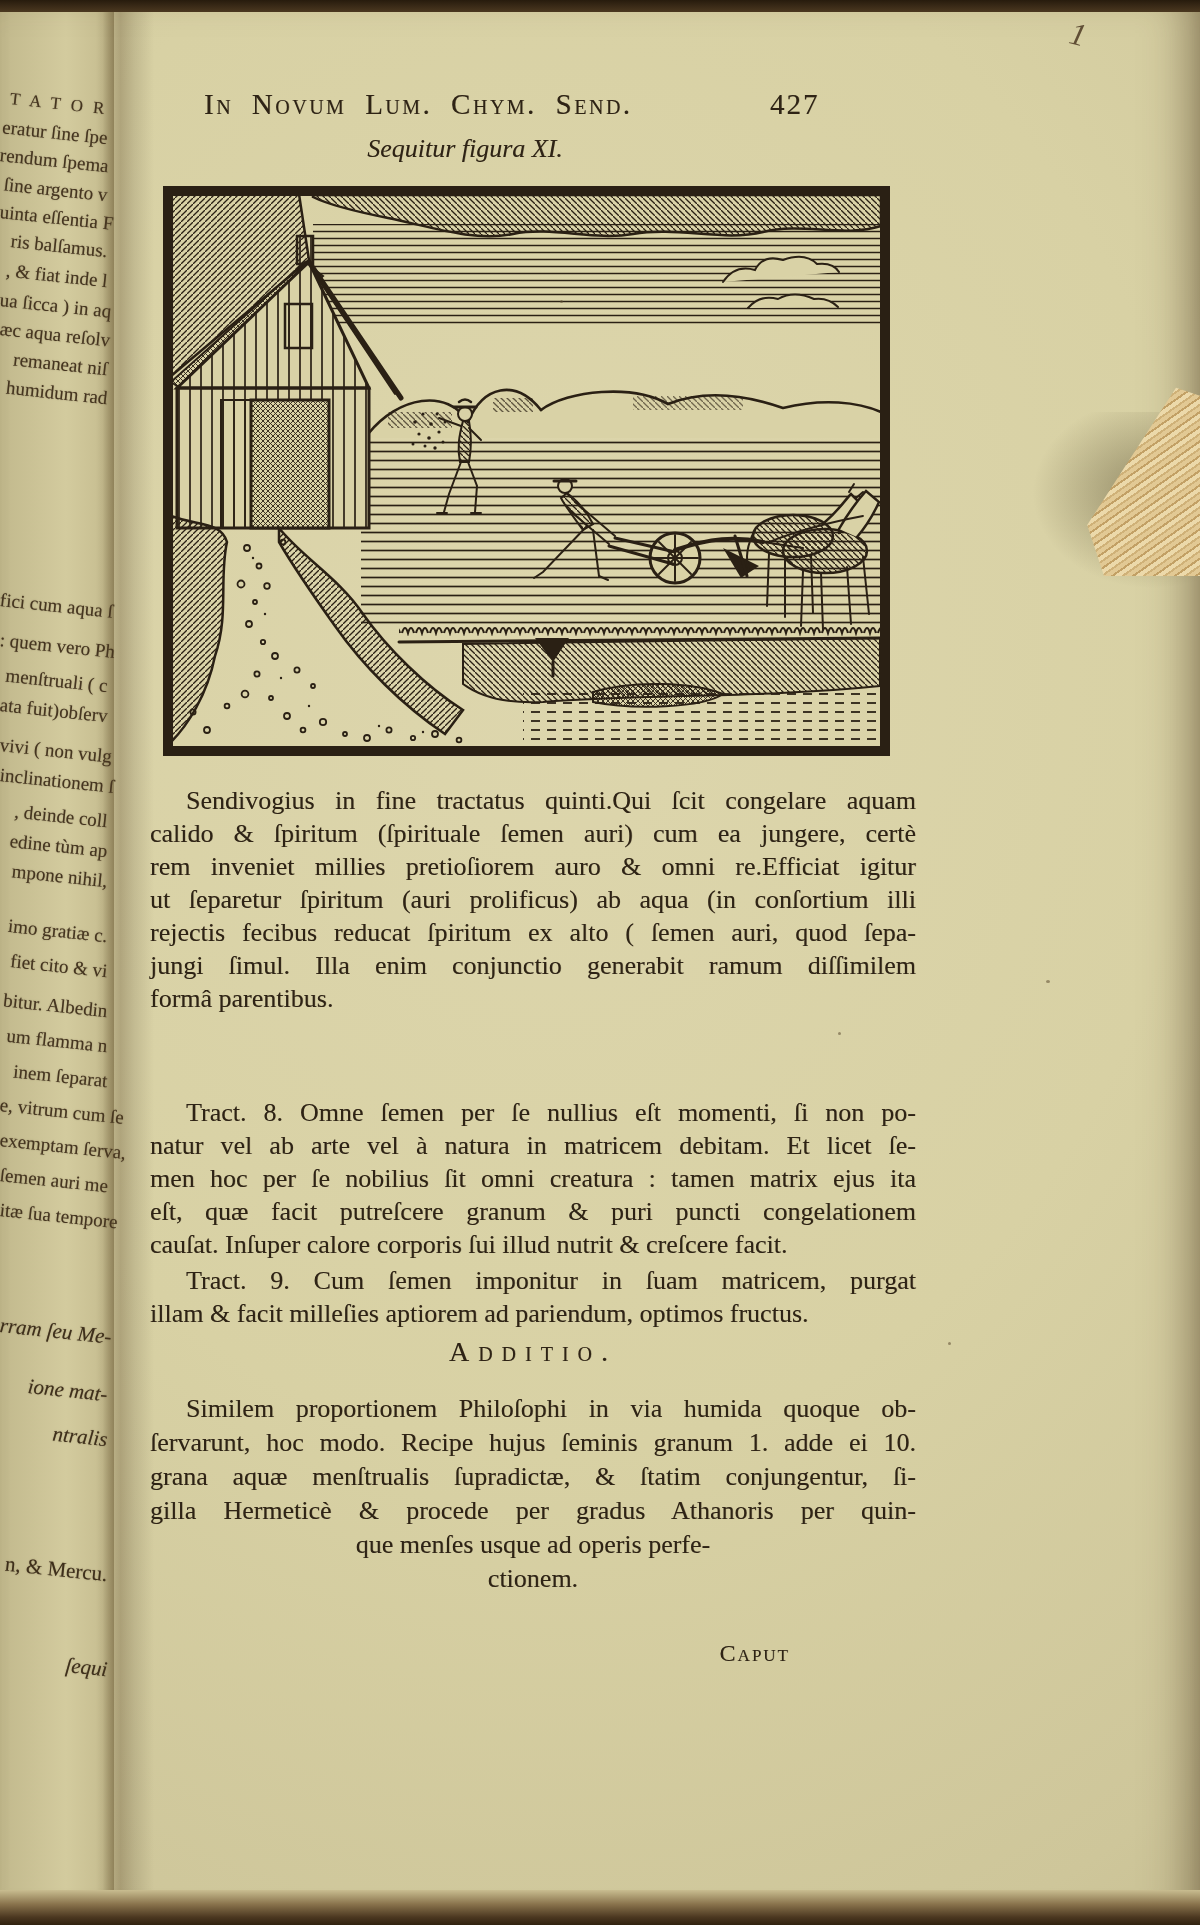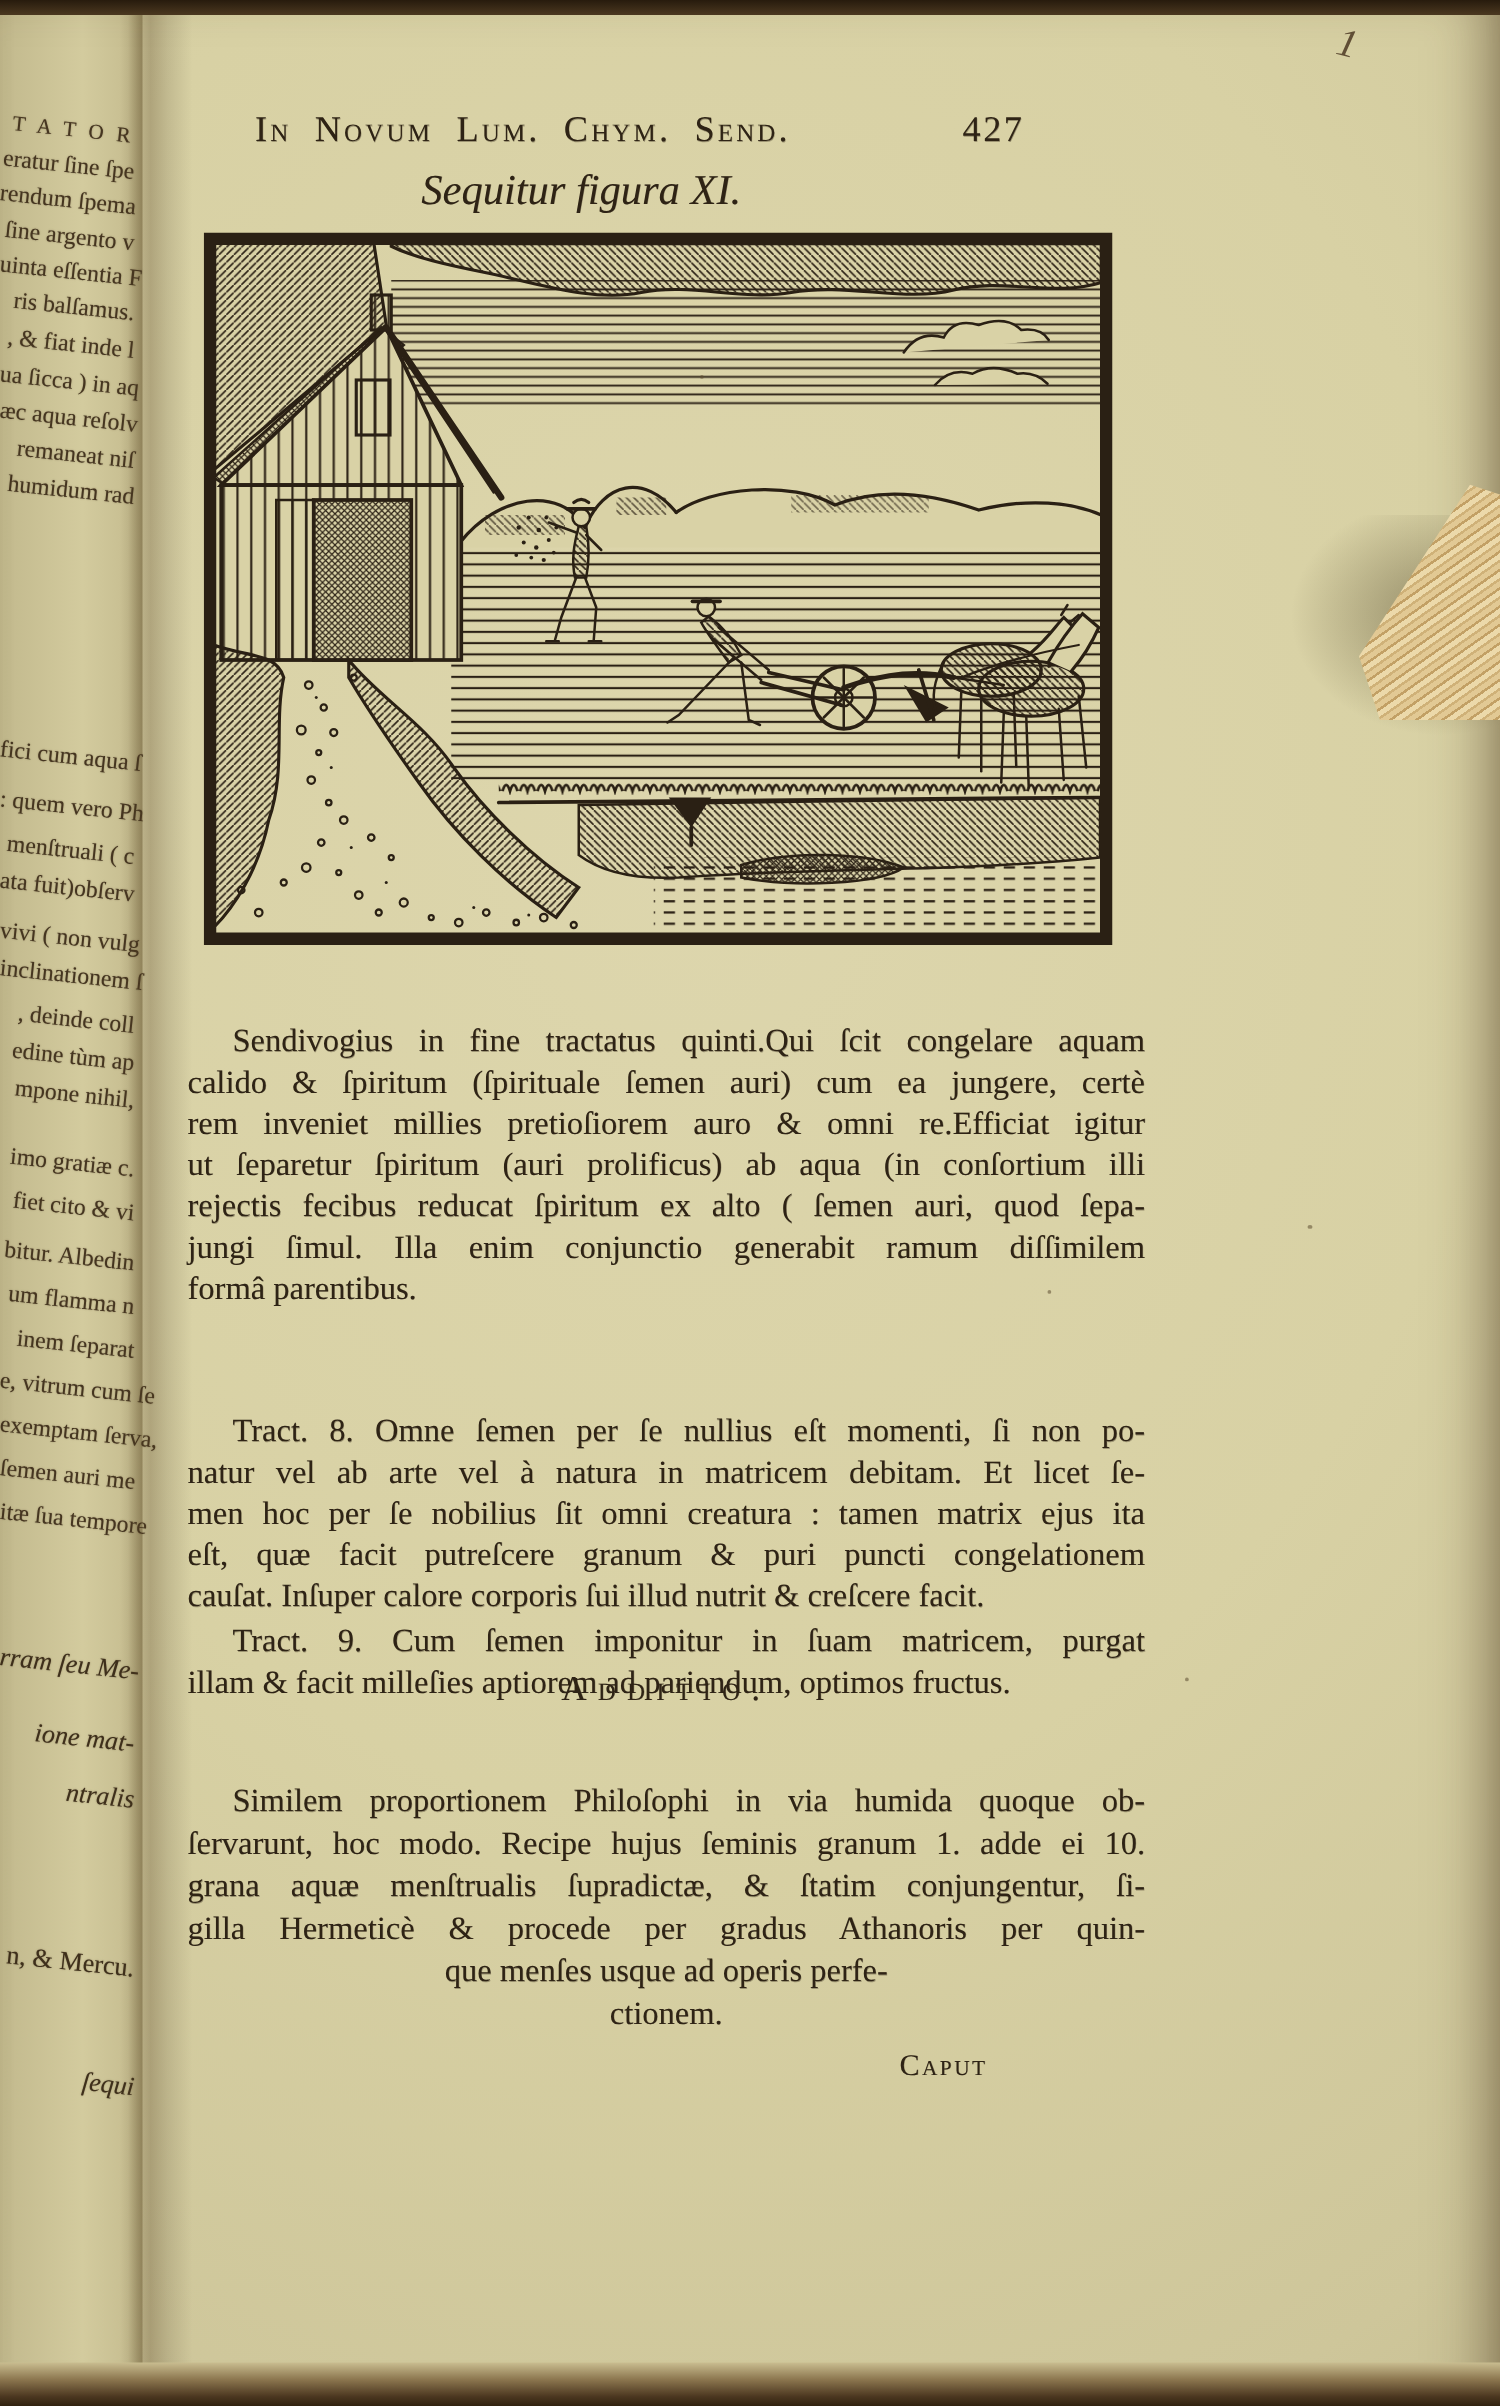--- a/index.html
+++ b/index.html
@@ -24,24 +24,24 @@
         text-shadow:0 0 1.2px rgba(69,53,31,.55);}
   .frag.sp{letter-spacing:3px;font-size:17px;}
   .frag.big{font-size:21px;color:#3e2f1b;}
   .frag.it{font-style:italic;}
   
   .ink{color:#2e2315;text-shadow:.4px .3px 0 rgba(46,35,21,.35);}
   .header-title{position:absolute;left:204px;top:88px;font-variant:small-caps;
                 font-size:29px;letter-spacing:2.5px;word-spacing:9px;white-space:nowrap;}
   .page-number{position:absolute;left:770px;top:88px;font-size:29px;letter-spacing:2px;}
   .fig-caption{position:absolute;left:300px;top:134px;width:330px;text-align:center;
-               font-style:italic;font-size:34px;}
+               font-style:italic;font-size:26px;}
   .para{position:absolute;left:150px;width:766px;font-size:26px;line-height:33px;}
   .para .line{text-align:justify;text-align-last:justify;height:33px;box-sizing:border-box;}
-  .para .line.indent{padding-left:36px;margin-top:32px;}
+  .para .line.indent{padding-left:36px;}
   .para .line.short{text-align-last:left;}
   .para.addn .line{height:34px;line-height:34px;}
   .para .line.center{text-align:center;text-align-last:center;}
   .additio-head{position:absolute;left:150px;top:1336px;width:766px;text-align:center;
                 font-variant:small-caps;font-size:28px;letter-spacing:9px;}
   .catchword{position:absolute;left:138px;top:1640px;width:652px;text-align:right;
              font-variant:small-caps;font-size:24px;letter-spacing:2px;}
   .ink-mark{position:absolute;left:1070px;top:16px;font-size:32px;font-style:italic;
             color:#55422b;transform:rotate(14deg);opacity:.9;}
   .speck{position:absolute;border-radius:50%;background:#5d4c31;opacity:.55;}

